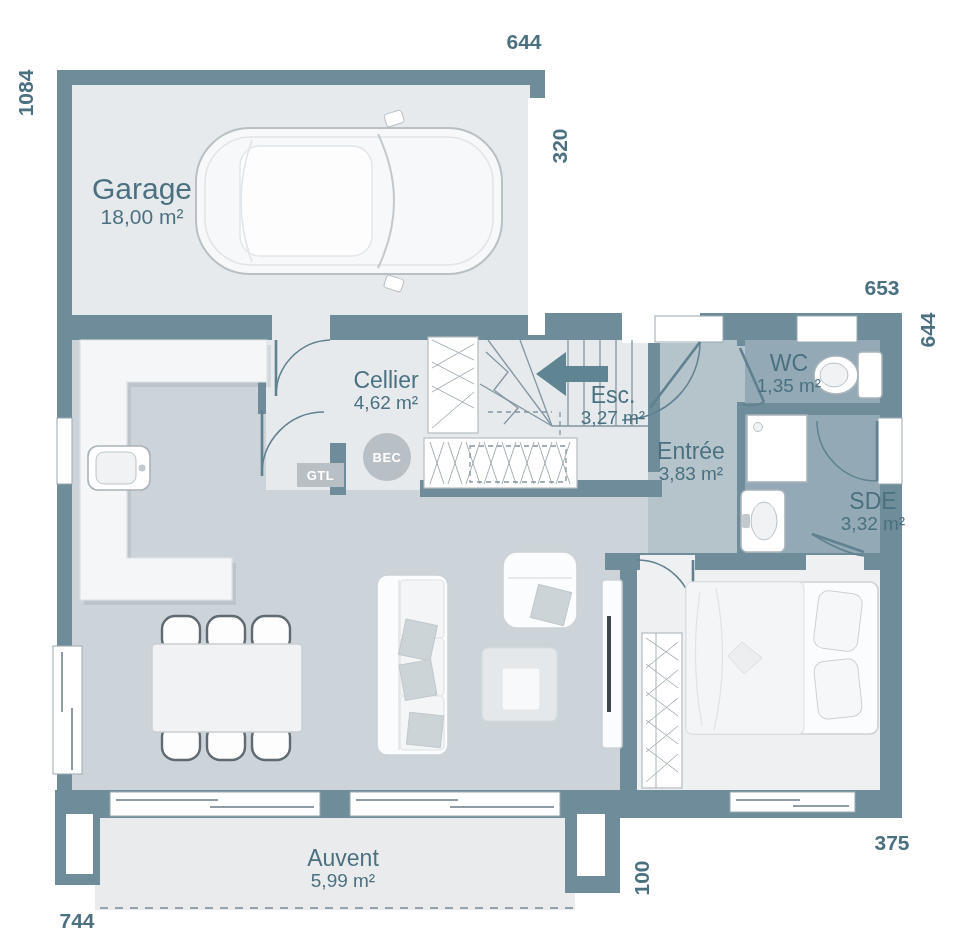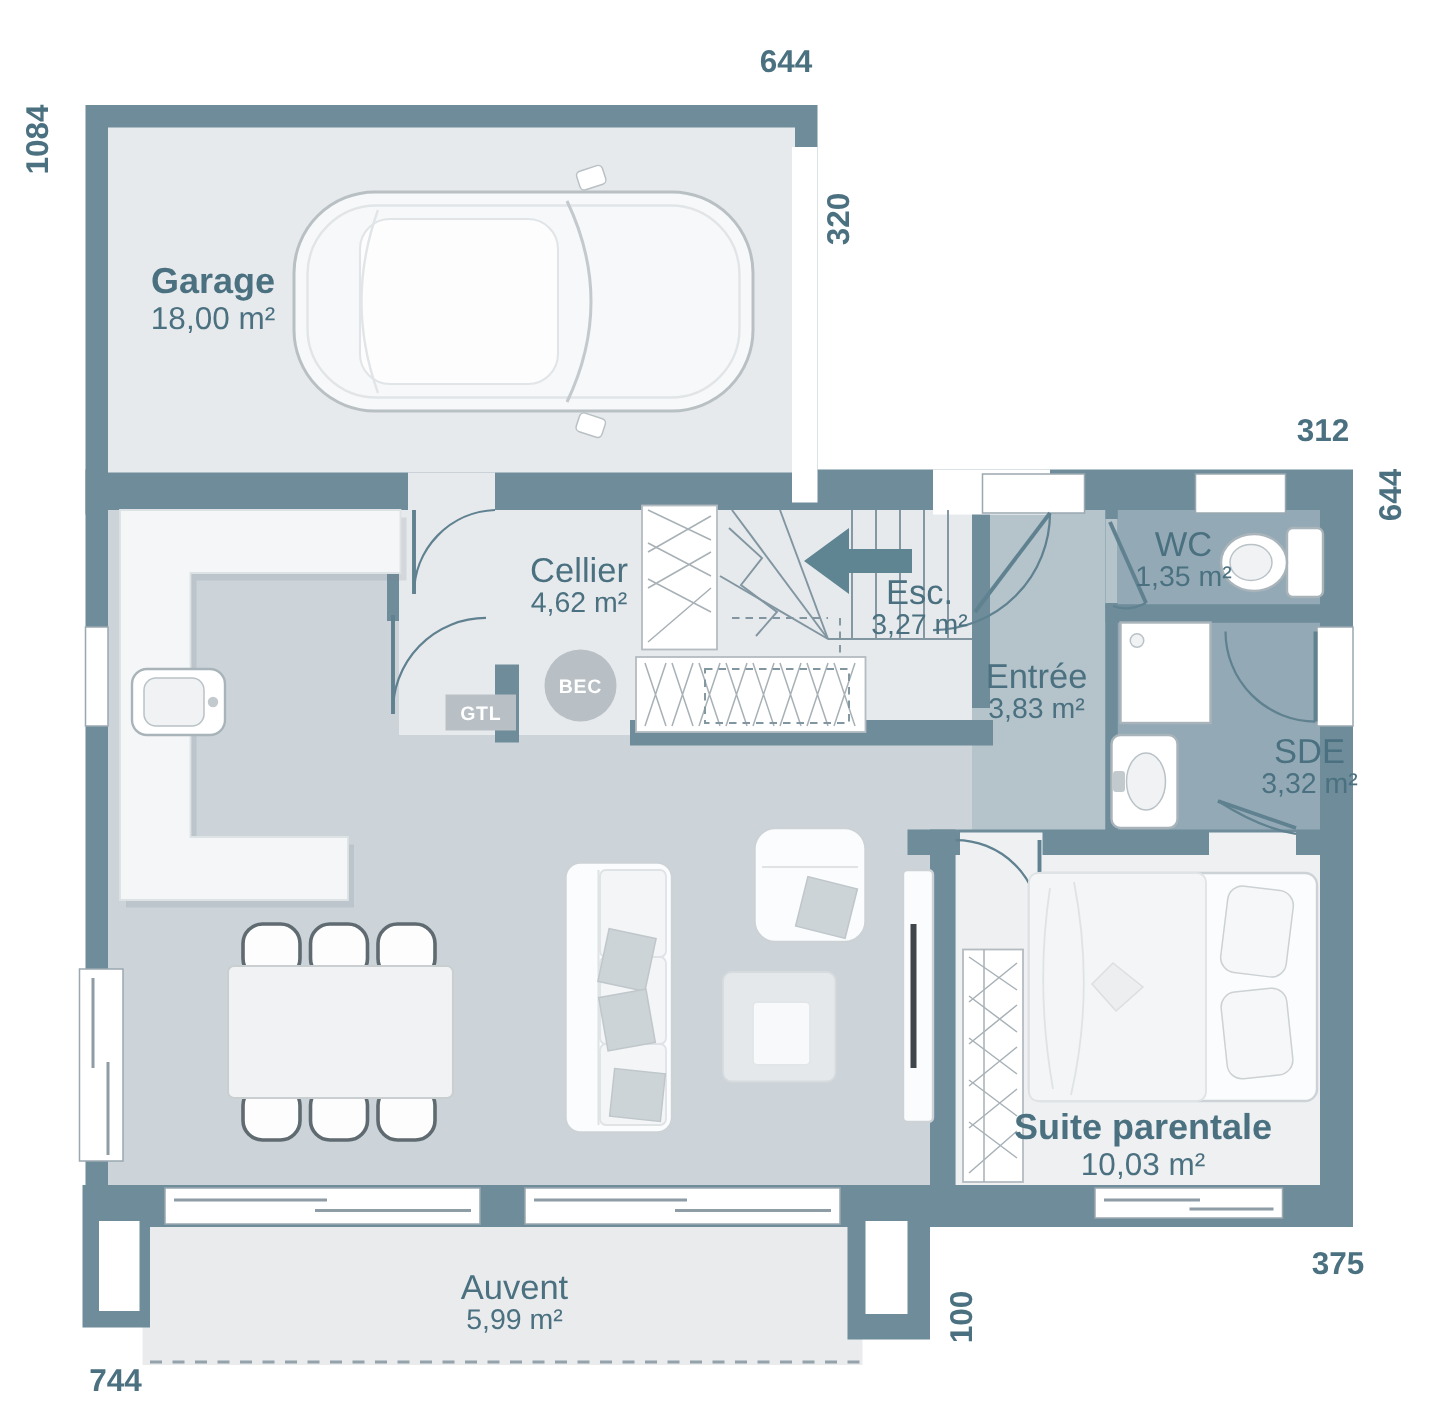--- a/index.html
+++ b/index.html
@@ -38,21 +38,21 @@
   .sanit-in{fill:#f0f2f3;stroke:#b9c2c7;stroke-width:1;}
   .tv{fill:#3f474c;}
   .carbody{fill:#f7f8f9;stroke:#b9c0c4;stroke-width:2;}
   .carsub{fill:none;stroke:#e1e5e7;stroke-width:1.6;}
   .carglass{stroke:#c3c9cd;stroke-width:2;fill:none;}
   
   .lbl{position:absolute;transform:translate(-50%,-50%);text-align:center;color:var(--text);
        line-height:1.1;white-space:nowrap;}
   .rn{font-size:23px;font-weight:500;}
   .ra{font-size:19px;font-weight:400;}
-  .big .rn{font-size:24px;font-weight:bold;}
+  .big .rn{font-size:30px;}
   .big .ra{font-size:21px;}
   .dim{position:absolute;transform:translate(-50%,-50%);font-size:21px;font-weight:600;
        color:var(--text);white-space:nowrap;}
   .dim.v{transform:translate(-50%,-50%) rotate(-90deg);}
   .tag{position:absolute;background:var(--tag_gray);color:#ffffff;font-weight:700;
        display:flex;align-items:center;justify-content:center;letter-spacing:0.5px;}
   #gtl{left:273px;top:463px;width:47px;height:24px;font-size:13px;margin-left:24px;}
   #bec{left:363px;top:433px;width:48px;height:48px;border-radius:50%;font-size:13px;}
 </style>
 </head>
@@ -276,33 +276,29 @@
     <div class="ra">3,83 m²</div>
   </div>
   <div class="lbl" style="left:789px;top:374px;">
     <div class="rn">WC</div>
     <div class="ra">1,35 m²</div>
   </div>
   <div class="lbl" style="left:873px;top:512px;">
     <div class="rn">SDE</div>
     <div class="ra">3,32 m²</div>
   </div>
-  <div class="lbl big" style="left:762px;top:764px;">
-    <div class="rn">Suite parentale</div>
-    <div class="ra">10,03 m²</div>
-  </div>
   <div class="lbl" style="left:343px;top:869px;">
     <div class="rn">Auvent</div>
     <div class="ra">5,99 m²</div>
   </div>
 
   <div class="dim" style="left:524px;top:42px;">644</div>
   <div class="dim v" style="left:560px;top:146px;">320</div>
   <div class="dim v" style="left:26px;top:93px;">1084</div>
-  <div class="dim" style="left:882px;top:288px;">312</div>
+  <div class="dim" style="left:882px;top:288px;">653</div>
   <div class="dim v" style="left:928px;top:330px;">644</div>
   <div class="dim" style="left:892px;top:843px;">375</div>
   <div class="dim v" style="left:642px;top:878px;">100</div>
   <div class="dim" style="left:77px;top:921px;">744</div>
 
   <div class="tag" id="gtl">GTL</div>
   <div class="tag" id="bec">BEC</div>
 </div>
 
 </body></html>

